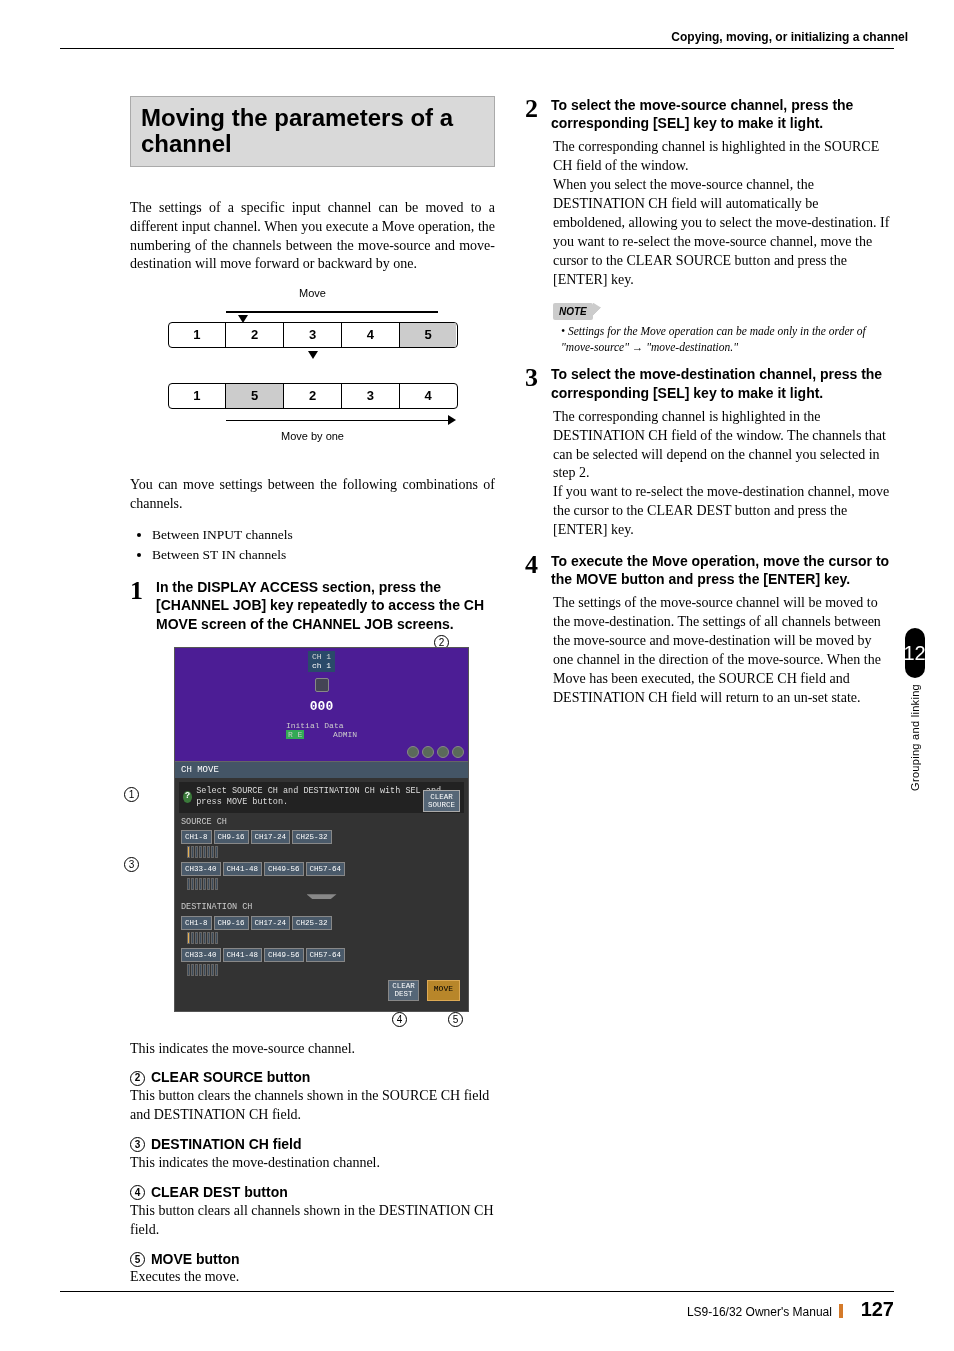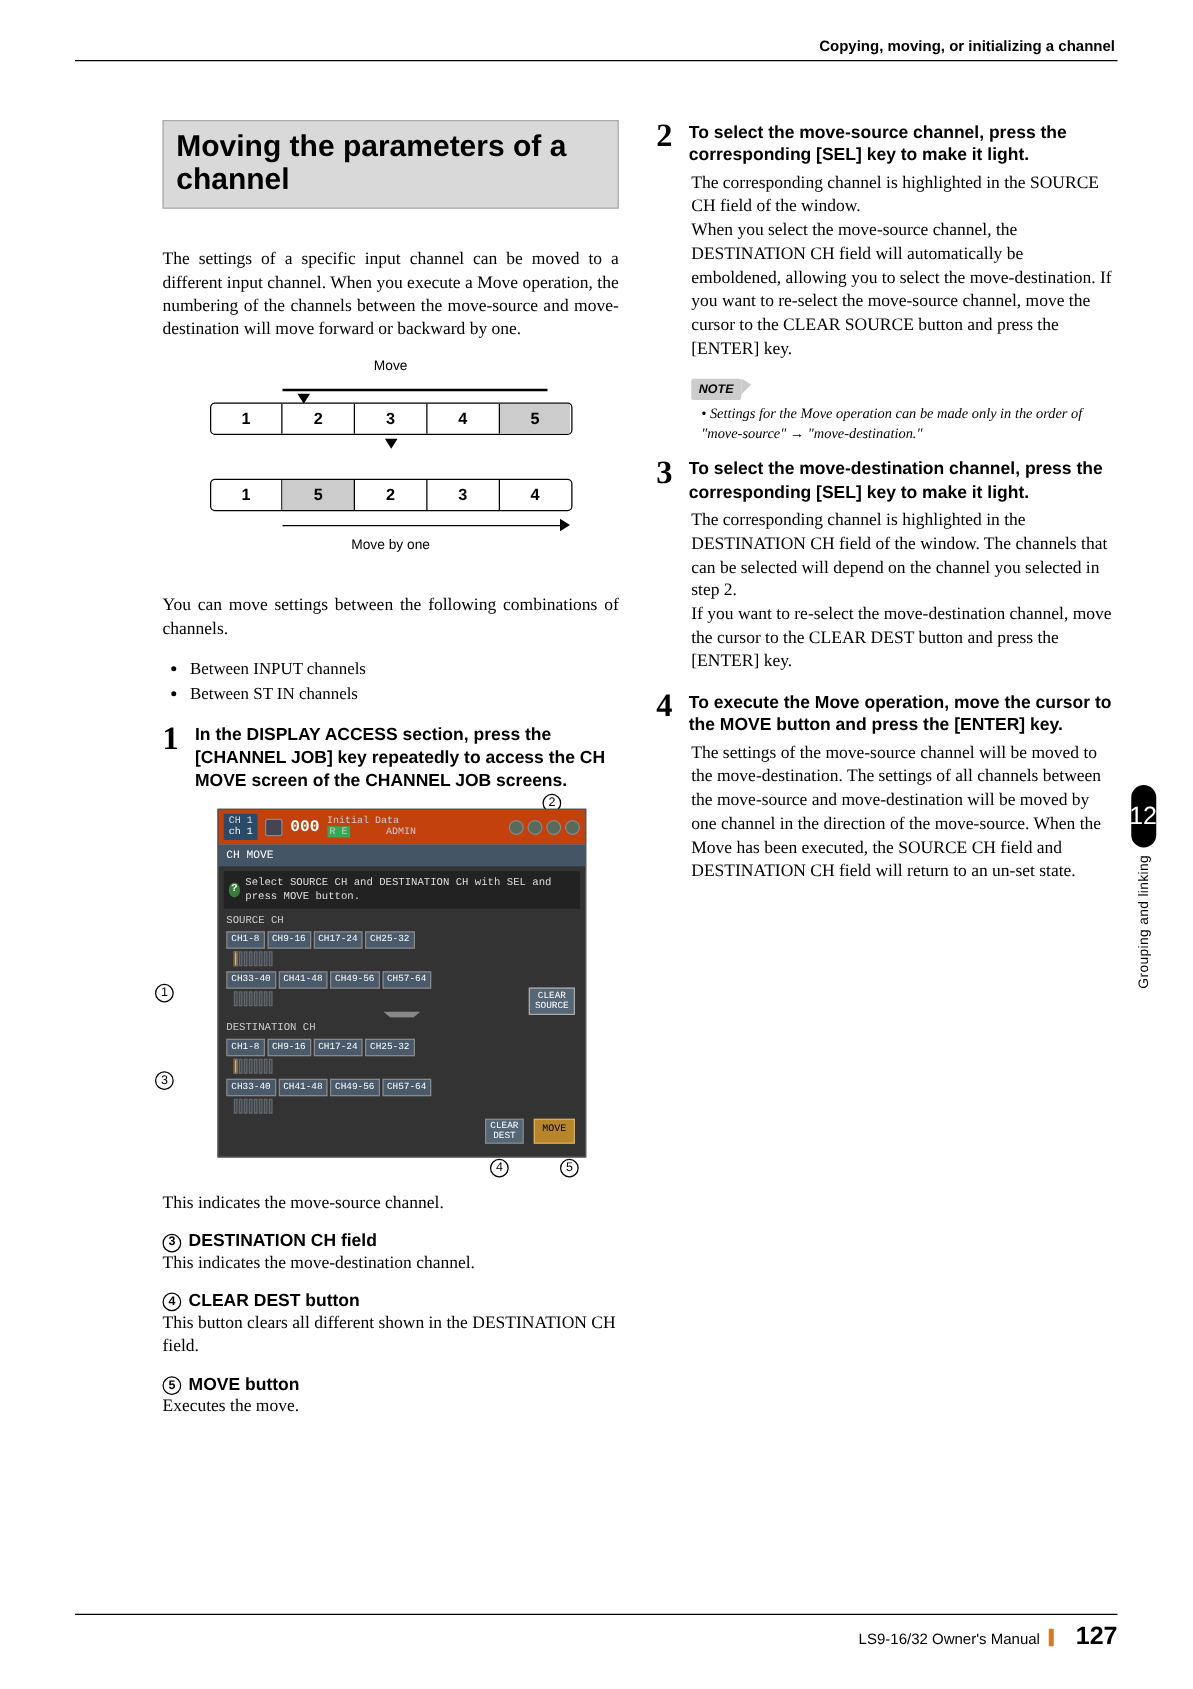--- a/index.html
+++ b/index.html
@@ -20,21 +20,21 @@
   .header-line {
     border-top: 1px solid #000;
     position: absolute;
     top: 48px;
     left: 60px;
     right: 60px;
   }
   .header-text {
     position: absolute;
     top: 30px;
-    right: 62px;
+    right: 46px;
     font-family: Arial, Helvetica, sans-serif;
     font-weight: bold;
     font-size: 12px;
   }
   .columns {
     display: flex;
     gap: 30px;
     margin-top: 60px;
   }
   .col {
@@ -269,26 +269,27 @@
     margin: 14px 0 2px 44px;
     background: #333;
     border: 1px solid #555;
     color: #ddd;
     font-family: "Courier New", monospace;
     font-size: 9px;
     position: relative;
     padding-bottom: 8px;
   }
   .mock-top {
-    background: #c2410c;
+    background: #4c1d95;
     display: flex;
     align-items: center;
     padding: 3px 4px;
     gap: 6px;
     border-bottom: 1px solid #666;
+    flex-direction: column;
   }
   .mock-ch {
     background: #2a4a6a;
     padding: 2px 4px;
     font-size: 8px;
     line-height: 1.1;
   }
   .mock-scene { font-weight: bold; font-size: 13px; color: #fff; }
   .mock-init { font-size: 8px; color: #ccc; line-height: 1.1; }
   .mock-st { margin-left: auto; display: flex; gap: 3px; }
@@ -508,26 +509,30 @@
         </div>
         <div class="callout" style="left:262px; bottom:-16px;"><span class="gl-num">4</span></div>
         <div class="callout" style="left:318px; bottom:-16px;"><span class="gl-num">5</span></div>
       </div>
 
       <div class="glossary">
         <div class="glossary-item">
           <div class="gl-text">This indicates the move-source channel.</div>
         </div>
         <div class="glossary-item">
+          <div class="gl-title"><span class="gl-num">2</span> <span>CLEAR SOURCE button</span></div>
+          <div class="gl-text">This button clears the channels shown in the SOURCE CH field and DESTINATION CH field.</div>
+        </div>
+        <div class="glossary-item">
           <div class="gl-title"><span class="gl-num">3</span> <span>DESTINATION CH field</span></div>
           <div class="gl-text">This indicates the move-destination channel.</div>
         </div>
         <div class="glossary-item">
           <div class="gl-title"><span class="gl-num">4</span> <span>CLEAR DEST button</span></div>
-          <div class="gl-text">This button clears all different shown in the DESTINATION CH field.</div>
+          <div class="gl-text">This button clears all channels shown in the DESTINATION CH field.</div>
         </div>
         <div class="glossary-item">
           <div class="gl-title"><span class="gl-num">5</span> <span>MOVE button</span></div>
           <div class="gl-text">Executes the move.</div>
         </div>
       </div>
     </div>
 
     <div class="col">
       <div class="step">

